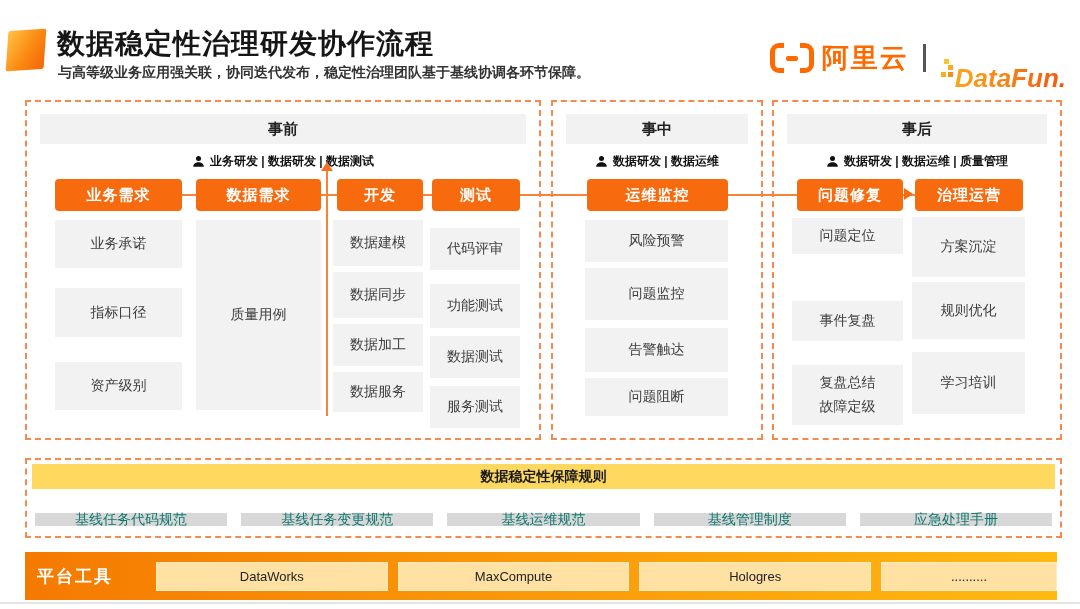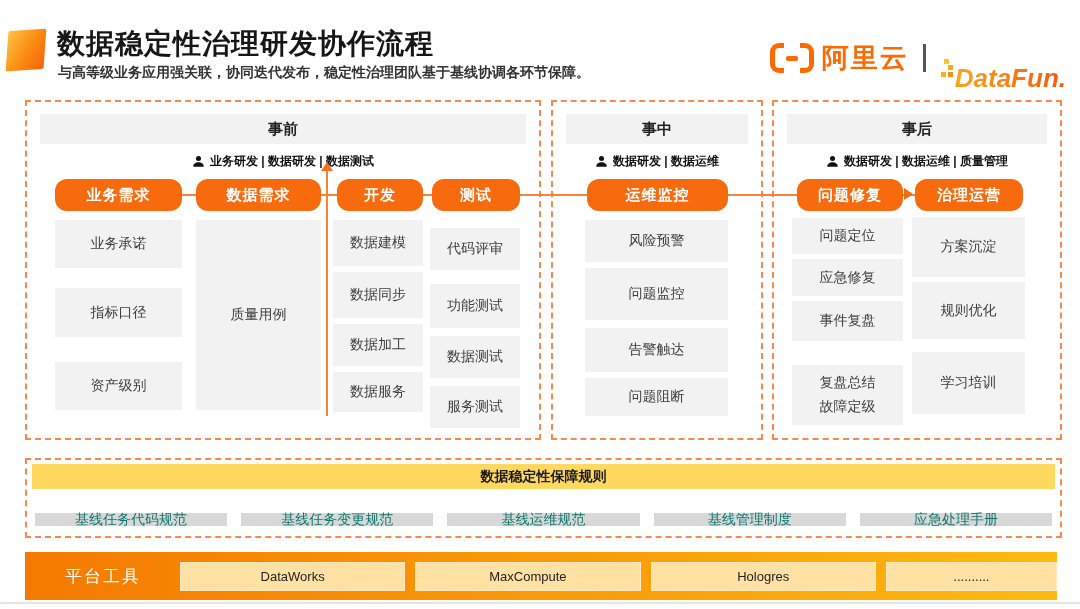--- a/index.html
+++ b/index.html
@@ -50,43 +50,43 @@
   .varrow-line { position:absolute; left:326px; top:170px; width:2px; height:246px;
     background:#F8823A; z-index:1; }
   .varrow-head { position:absolute; left:321px; top:162px; width:0; height:0;
     border-left:6px solid transparent; border-right:6px solid transparent;
     border-bottom:9px solid #F8701B; z-index:2; }
   .rarrow-head { position:absolute; left:904px; top:188px; width:0; height:0;
     border-top:6px solid transparent; border-bottom:6px solid transparent;
     border-left:9px solid #F76B0E; z-index:4; }
 
   .btn { position:absolute; top:179px; height:32px; background:#F76B0E; color:#fff;
-    border-radius:12px; display:flex; align-items:center; justify-content:center;
+    border-radius:4px; display:flex; align-items:center; justify-content:center;
     font-size:15px; font-weight:700; letter-spacing:1px; z-index:3; white-space:nowrap; }
   .gbox { position:absolute; background:#F2F2F2; color:#3d3d3d; display:flex;
     align-items:center; justify-content:center; font-size:14px; z-index:2;
     white-space:nowrap; }
 
   
   .rules { position:absolute; left:25px; top:458px; width:1037px; height:80px;
     border:2px dashed #F5894E; }
   .rules-head { position:absolute; left:5px; right:5px; top:4px; height:25px;
     background:#FFD95F; display:flex; align-items:center; justify-content:center;
     font-size:14px; font-weight:700; color:#1a1a1a; }
   .rules-row { position:absolute; left:8px; right:8px; top:36px; height:30px;
     display:flex; gap:14px; }
   .rbox { flex:1; background:#D8D8D8; display:flex; align-items:center;
     justify-content:center; font-size:14px; color:#0f766e; white-space:nowrap;margin-top:17px; }
 
   
   .platform { position:absolute; left:25px; top:552px; width:1032px; height:48px;
     background:linear-gradient(90deg,#F57A00 0%,#FFB911 100%); display:flex;
     align-items:center; }
-  .plabel { width:155px; padding-left:40px; color:#fff; font-size:17px;
-    font-weight:400; letter-spacing:2px; white-space:nowrap; }
+  .plabel { width:131px; padding-left:12px; color:#fff; font-size:17px;
+    font-weight:700; letter-spacing:2px; white-space:nowrap; }
   .ptools { flex:1; display:flex; gap:10px; padding-right:0; height:29px; }
   .pbox { background:#FFE1A3; border:1px solid #FFEBC4; display:flex;
     align-items:center; justify-content:center; font-size:13px; color:#222;
     white-space:nowrap; }
   .pbox.w { flex:1.32; } .pbox.n { flex:1; }
 
   .bottom-line { position:absolute; left:0; right:0; top:602px; height:2px;
     background:#E4E4E4; }
 </style>
 </head>
@@ -172,21 +172,20 @@
   <div class="gbox" style="left:430px;top:284px;width:90px;height:44px">功能测试</div>
   <div class="gbox" style="left:430px;top:336px;width:90px;height:42px">数据测试</div>
   <div class="gbox" style="left:430px;top:386px;width:90px;height:42px">服务测试</div>
 
   <div class="gbox" style="left:585px;top:220px;width:143px;height:42px">风险预警</div>
   <div class="gbox" style="left:585px;top:268px;width:143px;height:52px">问题监控</div>
   <div class="gbox" style="left:585px;top:328px;width:143px;height:44px">告警触达</div>
   <div class="gbox" style="left:585px;top:378px;width:143px;height:38px">问题阻断</div>
 
   <div class="gbox" style="left:792px;top:218px;width:111px;height:36px">问题定位</div>
-  <div class="gbox" style="left:792px;top:259px;width:111px;height:37px">应急修复</div>
   <div class="gbox" style="left:792px;top:301px;width:111px;height:40px">事件复盘</div>
   <div class="gbox" style="left:792px;top:365px;width:111px;height:36px">复盘总结</div>
   <div class="gbox" style="left:792px;top:389px;width:111px;height:36px">故障定级</div>
 
   <div class="gbox" style="left:912px;top:217px;width:113px;height:60px">方案沉淀</div>
   <div class="gbox" style="left:912px;top:282px;width:113px;height:57px">规则优化</div>
   <div class="gbox" style="left:912px;top:352px;width:113px;height:62px">学习培训</div>
 
   <div class="rules">
     <div class="rules-head">数据稳定性保障规则</div>

